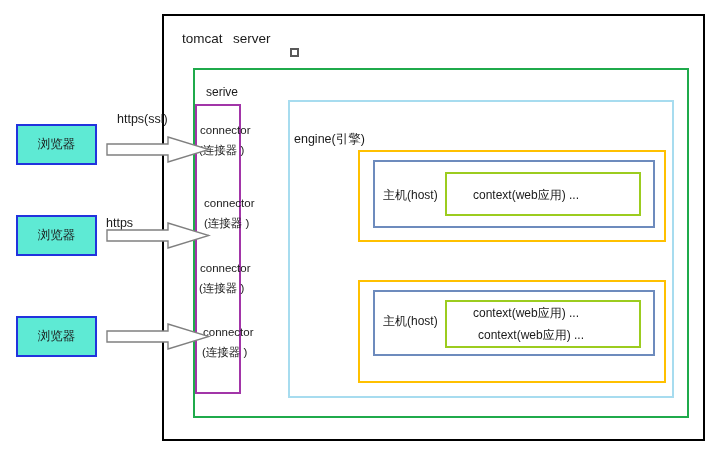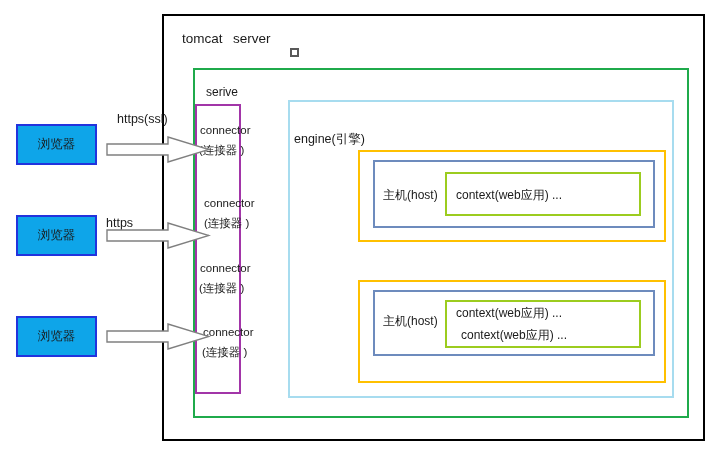--- a/index.html
+++ b/index.html
@@ -70,39 +70,39 @@
     left: 288px; top: 100px; width: 386px; height: 298px;
     border: 2px solid #a7dcef;
   }
   #engine-label { left: 294px; top: 132px; font-size: 12.5px; }
 
   
   .host-outer { border: 2px solid #ffc000; }
   .host-inner { border: 2px solid #6d8bbd; }
   .ctx-box    { border: 2px solid #9ccc1f; }
   .host-label { position: absolute; font-size: 12px; color: #1a1a1a; white-space: nowrap; }
-  .ctx-line   { position: absolute; font-size: 12px; color: #1a1a1a; white-space: nowrap; }
+  .ctx-line   { position: absolute; font-size: 12px; color: #1a1a1a; white-space: nowrap; margin-left: 17px; }
 
   #host-outer-1 { left: 358px; top: 150px; width: 308px; height: 92px; }
   #host-inner-1 { left: 373px; top: 160px; width: 282px; height: 68px; }
   #host-label-1 { left: 383px; top: 187px; }
   #ctx-box-1    { left: 445px; top: 172px; width: 196px; height: 44px; }
   #ctx-1-line-0 { left: 456px; top: 187px; }
 
   #host-outer-2 { left: 358px; top: 280px; width: 308px; height: 103px; }
   #host-inner-2 { left: 373px; top: 290px; width: 282px; height: 66px; }
   #host-label-2 { left: 383px; top: 313px; }
   #ctx-box-2    { left: 445px; top: 300px; width: 196px; height: 48px; }
   #ctx-2-line-0 { left: 456px; top: 305px; }
   #ctx-2-line-1 { left: 461px; top: 327px; }
 
   
   .browser {
     position: absolute; box-sizing: border-box;
-    border: 2px solid #2233dd; background: #0ea5e9;
+    border: 2px solid #2233dd; background: #5eead4;
     display: flex; align-items: center; justify-content: center;
   }
   .browser span { font-size: 12.5px; color: #1a1a1a; }
   #browser-1 { left: 16px; top: 124px; width: 81px; height: 41px; }
   #browser-2 { left: 16px; top: 215px; width: 81px; height: 41px; }
   #browser-3 { left: 16px; top: 316px; width: 81px; height: 41px; }
 
   
   #proto-1 { left: 117px; top: 112px; font-size: 12.5px; }
   #proto-2 { left: 106px; top: 204px; font-size: 12.5px; margin-top: 12px; }

